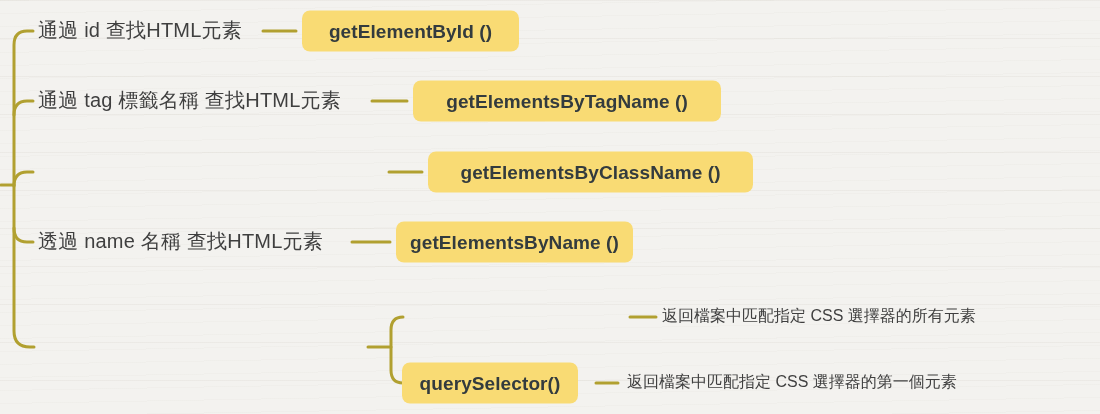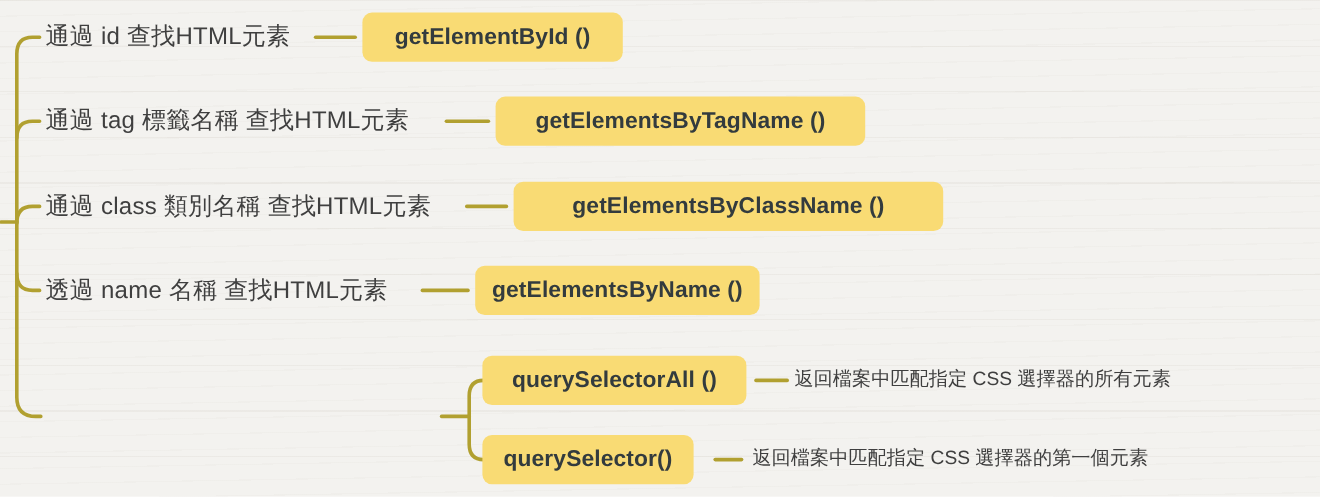--- a/index.html
+++ b/index.html
@@ -87,26 +87,24 @@
     <path d="M 352 242 H 390"></path>
 
     <path d="M 368 347 H 391"></path>
     <path d="M 403 317 Q 391 317 391 330 V 370 Q 391 383 403 383"></path>
     <path d="M 630 317 H 656"></path>
     <path d="M 596 383 H 618"></path>
   </svg>
 
   <span class="branch-label" style="left:38px; top:31px">通過 id 查找HTML元素</span>
   <span class="branch-label" style="left:38px; top:101px">通過 tag 標籤名稱 查找HTML元素</span>
-  <span class="branch-label" style="left:38px; top:172px">通過 class 類別名稱 查找HTML元素</span>
   <span class="branch-label" style="left:38px; top:242px">透過 name 名稱 查找HTML元素</span>
 
   <div class="method-node" style="left:302px; top:31px; width:217px">getElementById ()</div>
   <div class="method-node" style="left:413px; top:101px; width:308px">getElementsByTagName ()</div>
-  <div class="method-node" style="left:428px; top:172px; width:358px">getElementsByClassName ()</div>
+  <div class="method-node" style="left:428px; top:172px; width:325px">getElementsByClassName ()</div>
   <div class="method-node" style="left:396px; top:242px; width:237px">getElementsByName ()</div>
-  <div class="method-node" style="left:402px; top:317px; width:220px">querySelectorAll ()</div>
   <div class="method-node" style="left:402px; top:383px; width:176px">querySelector()</div>
 
   <span class="desc-label" style="left:662px; top:317px">返回檔案中匹配指定 CSS 選擇器的所有元素</span>
   <span class="desc-label" style="left:627px; top:383px">返回檔案中匹配指定 CSS 選擇器的第一個元素</span>
 
 </div>
 
 </body></html>

